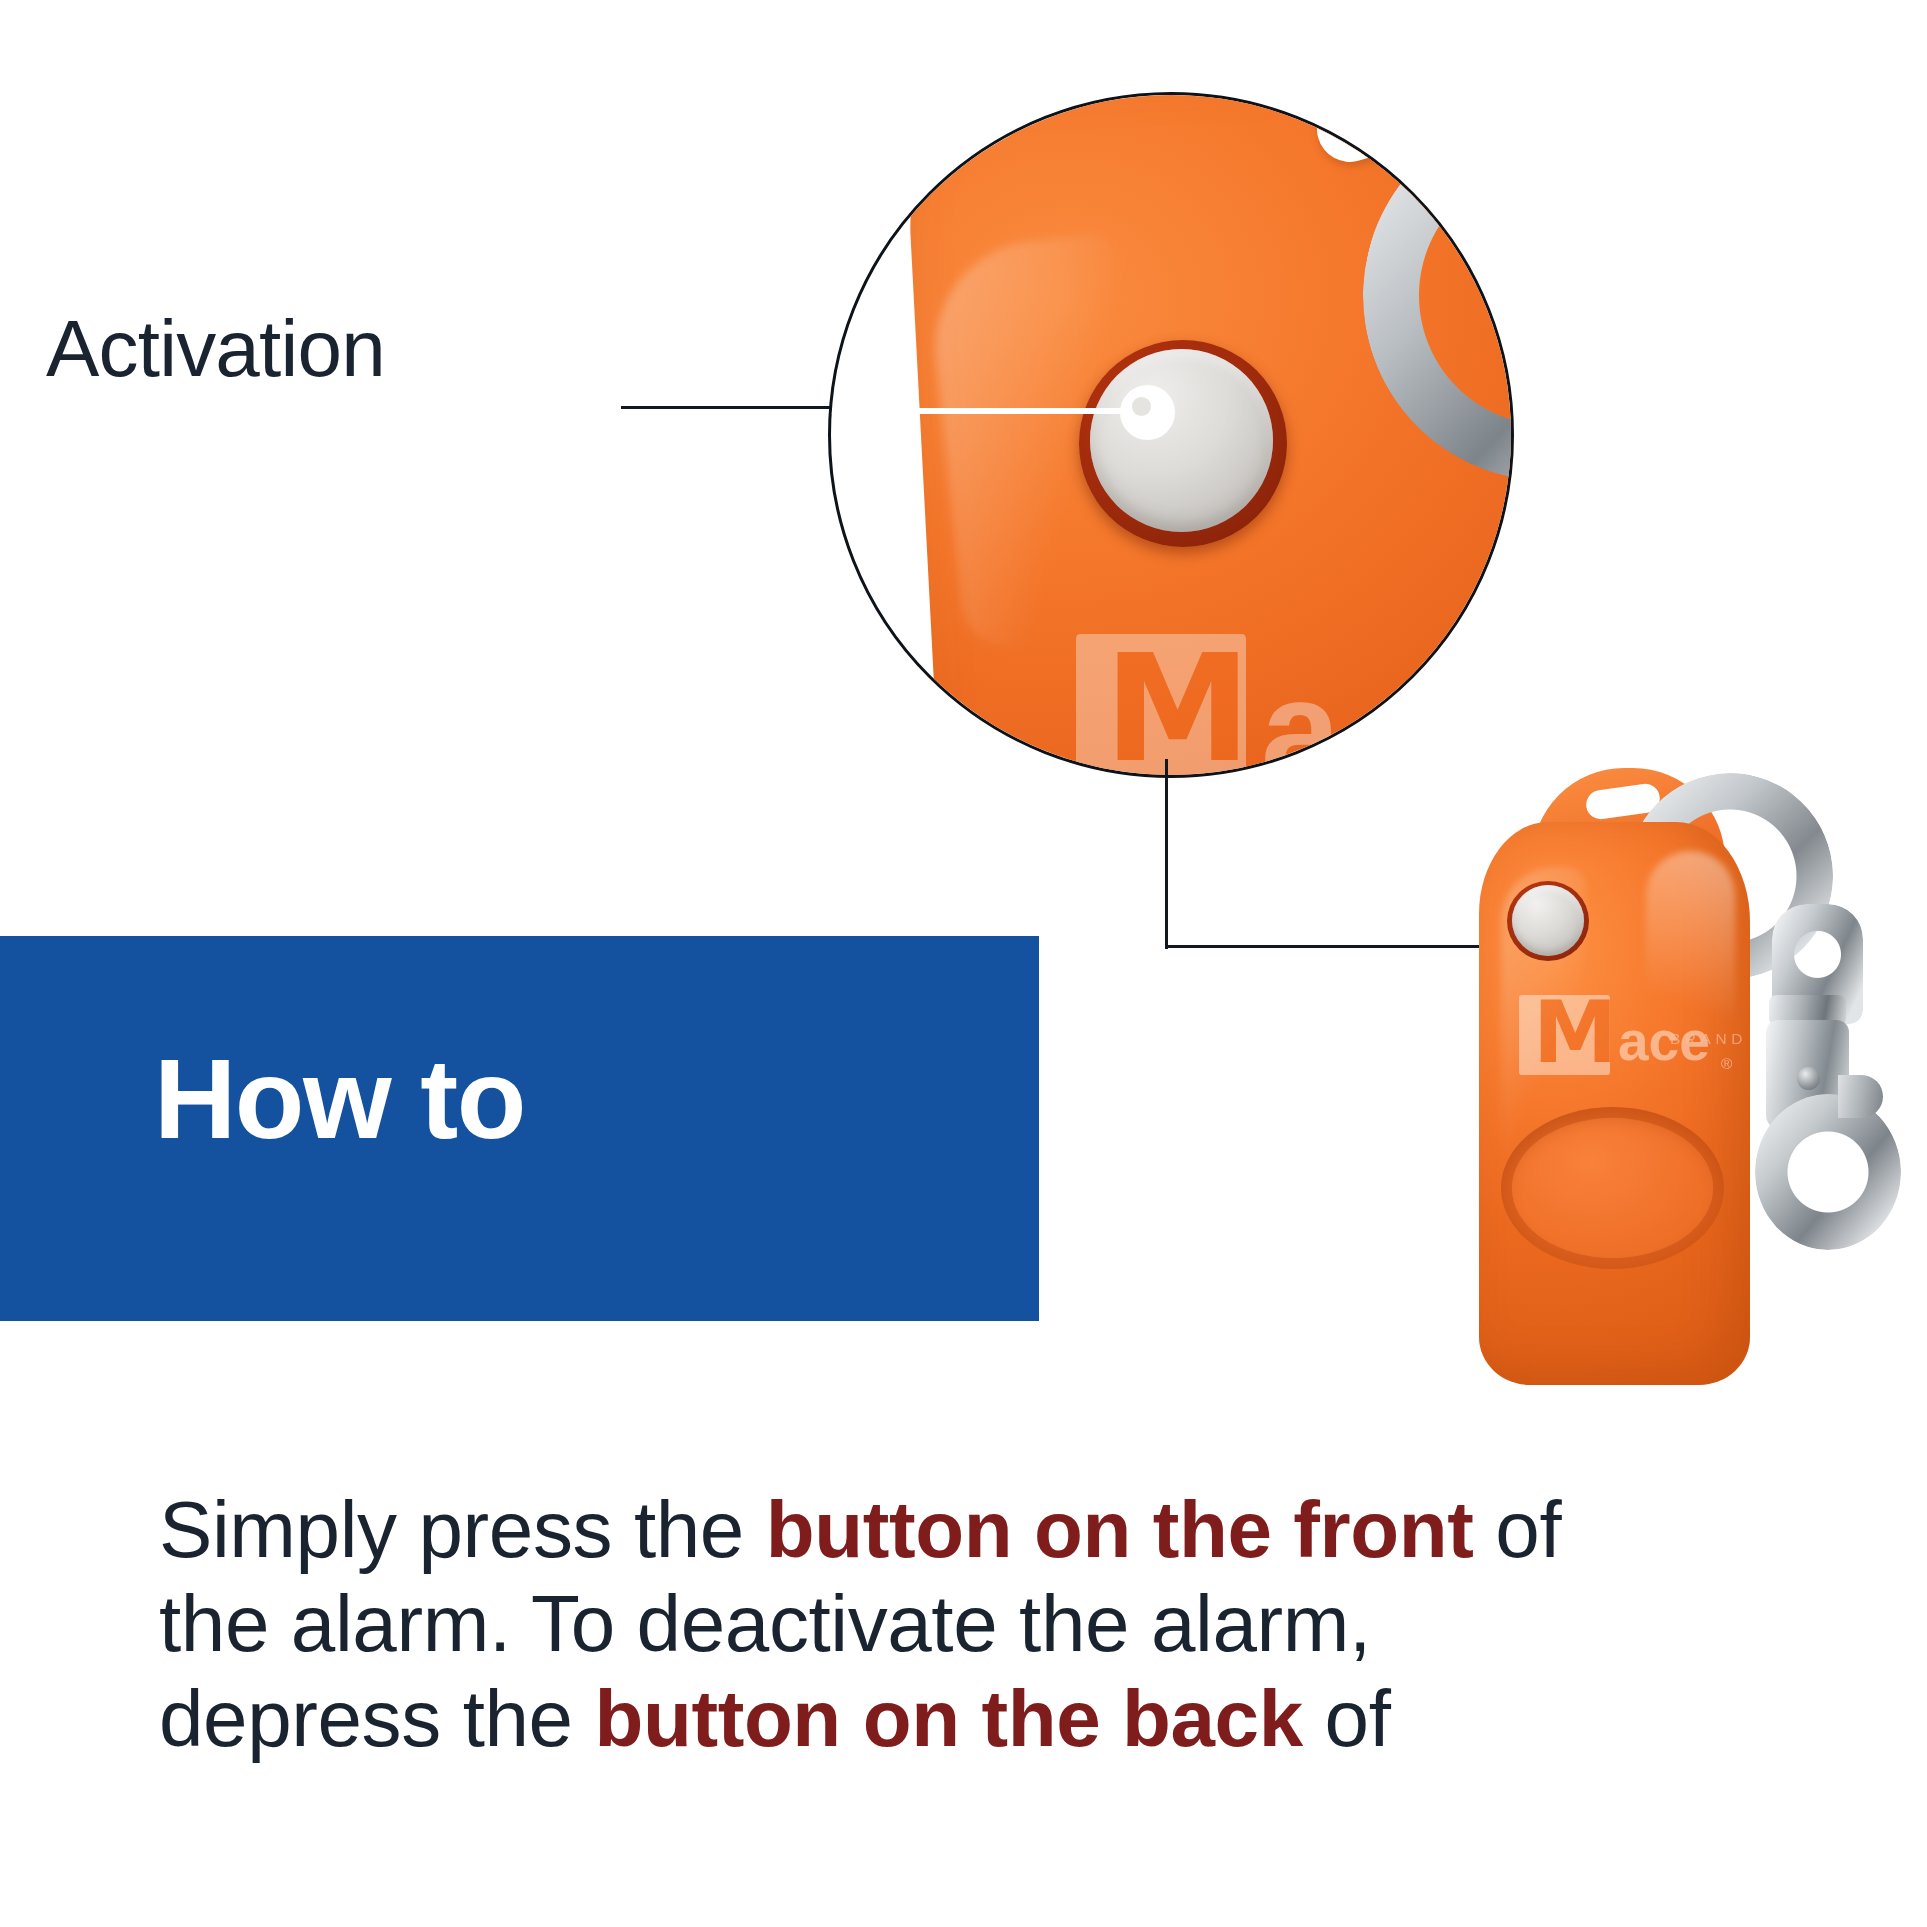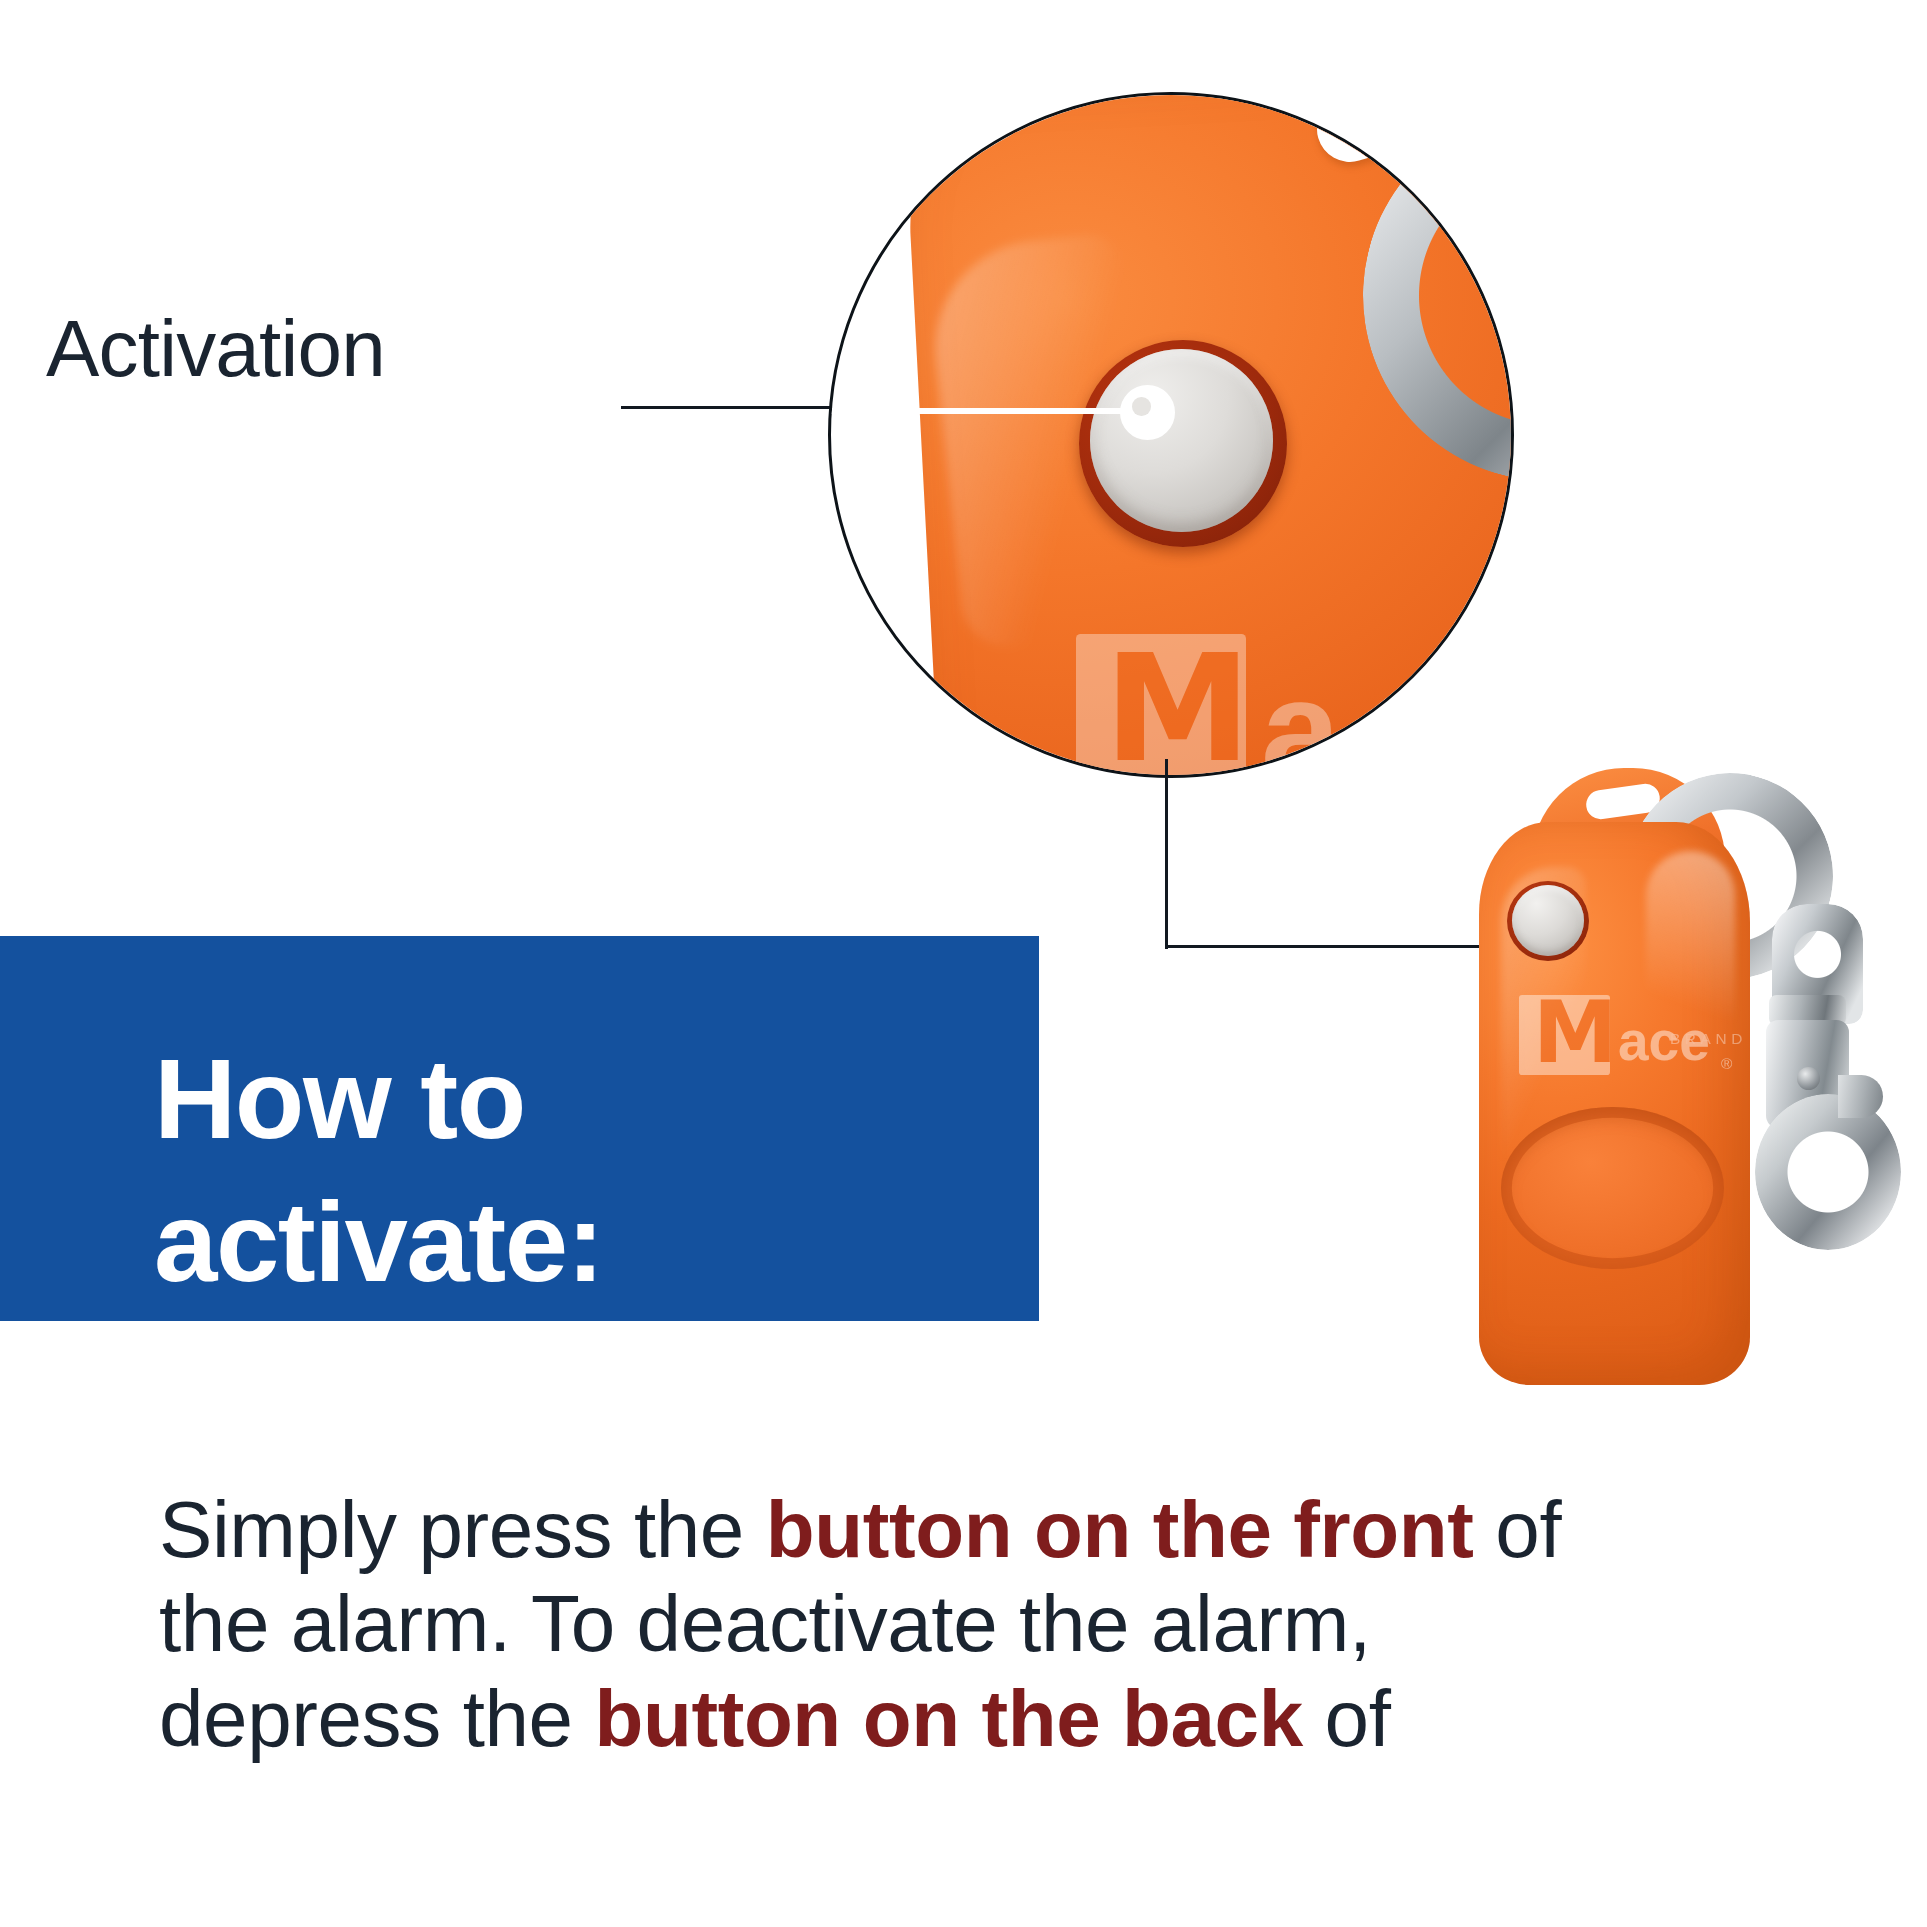--- a/index.html
+++ b/index.html
@@ -299,21 +299,20 @@
       <div id="mag-logo-a">a</div>
     </div>
   </div>
 
   <div id="connector-v"></div>
   <div id="connector-h"></div>
 
   <div id="blue-banner"></div>
   <div id="banner-heading">
     <span class="ln">How to</span>
-    <span class="ln">activate:</span>
   </div>
 
   <div id="product">
     <div id="prod-tab"></div>
     <div id="prod-tab-hole"></div>
     <div id="prod-keyring"></div>
 
     <div id="prod-body"></div>
     <div id="prod-body-hilite"></div>
     <div id="prod-gloss"></div>

